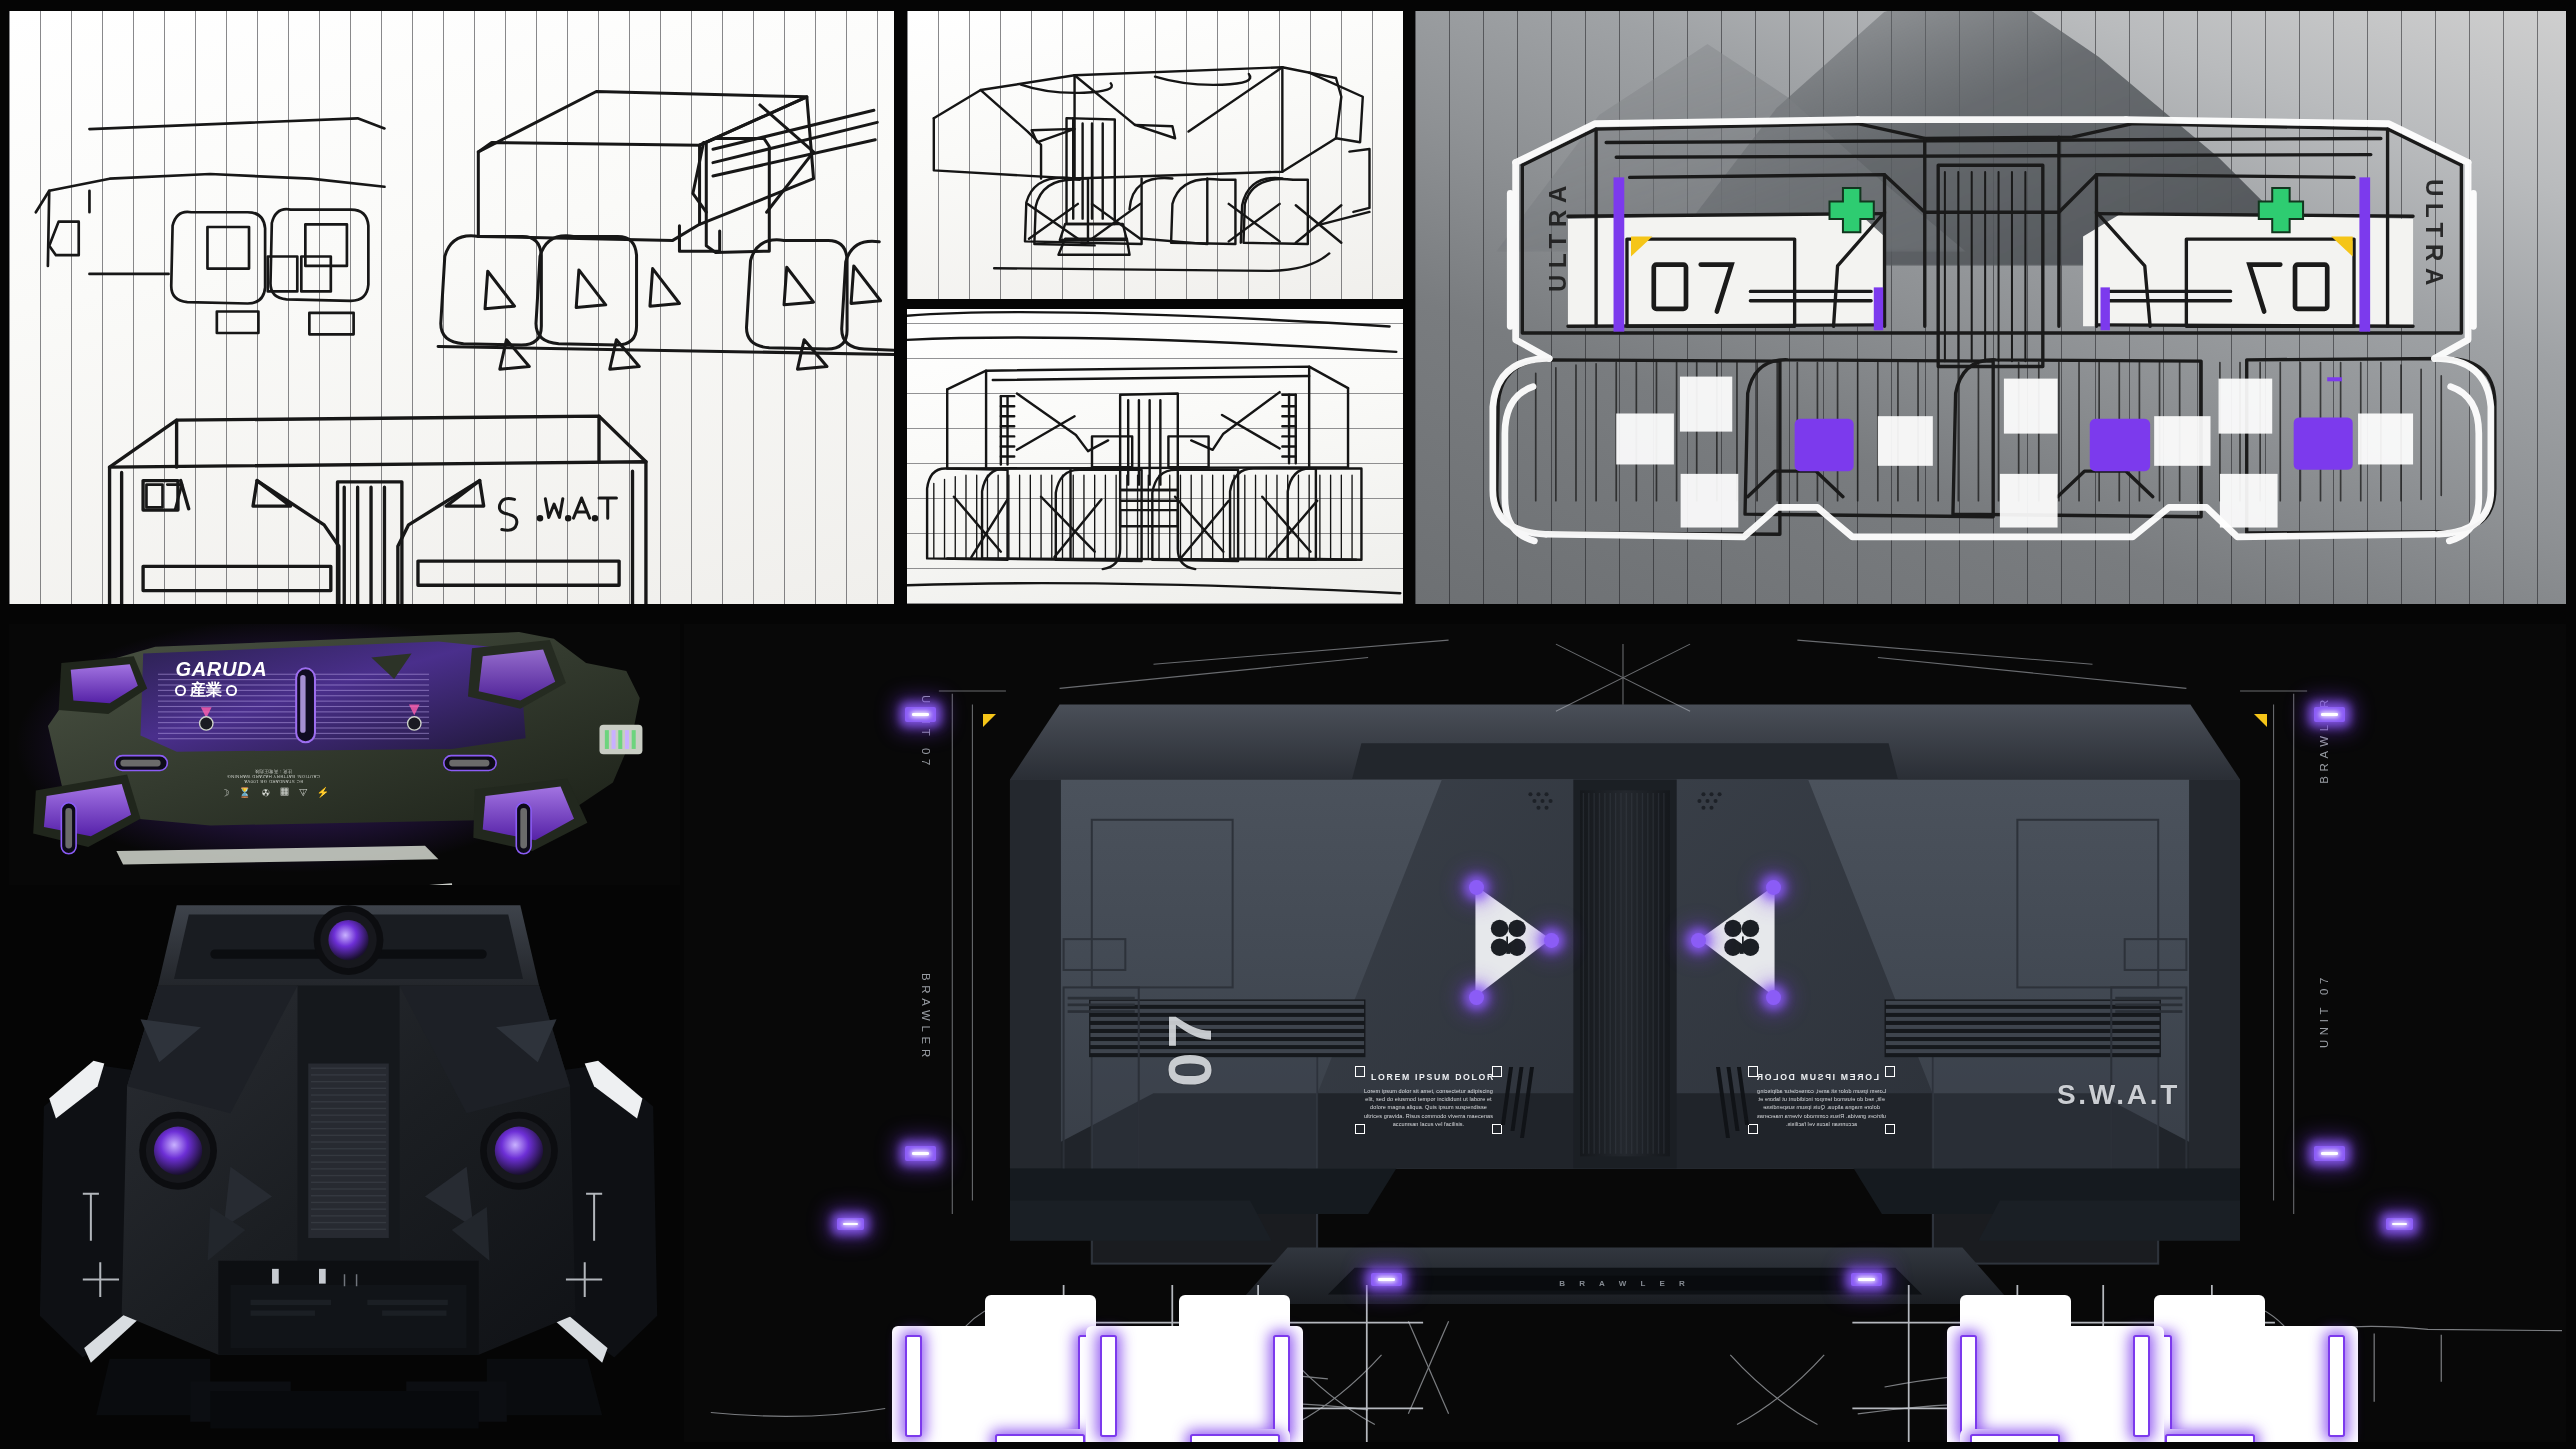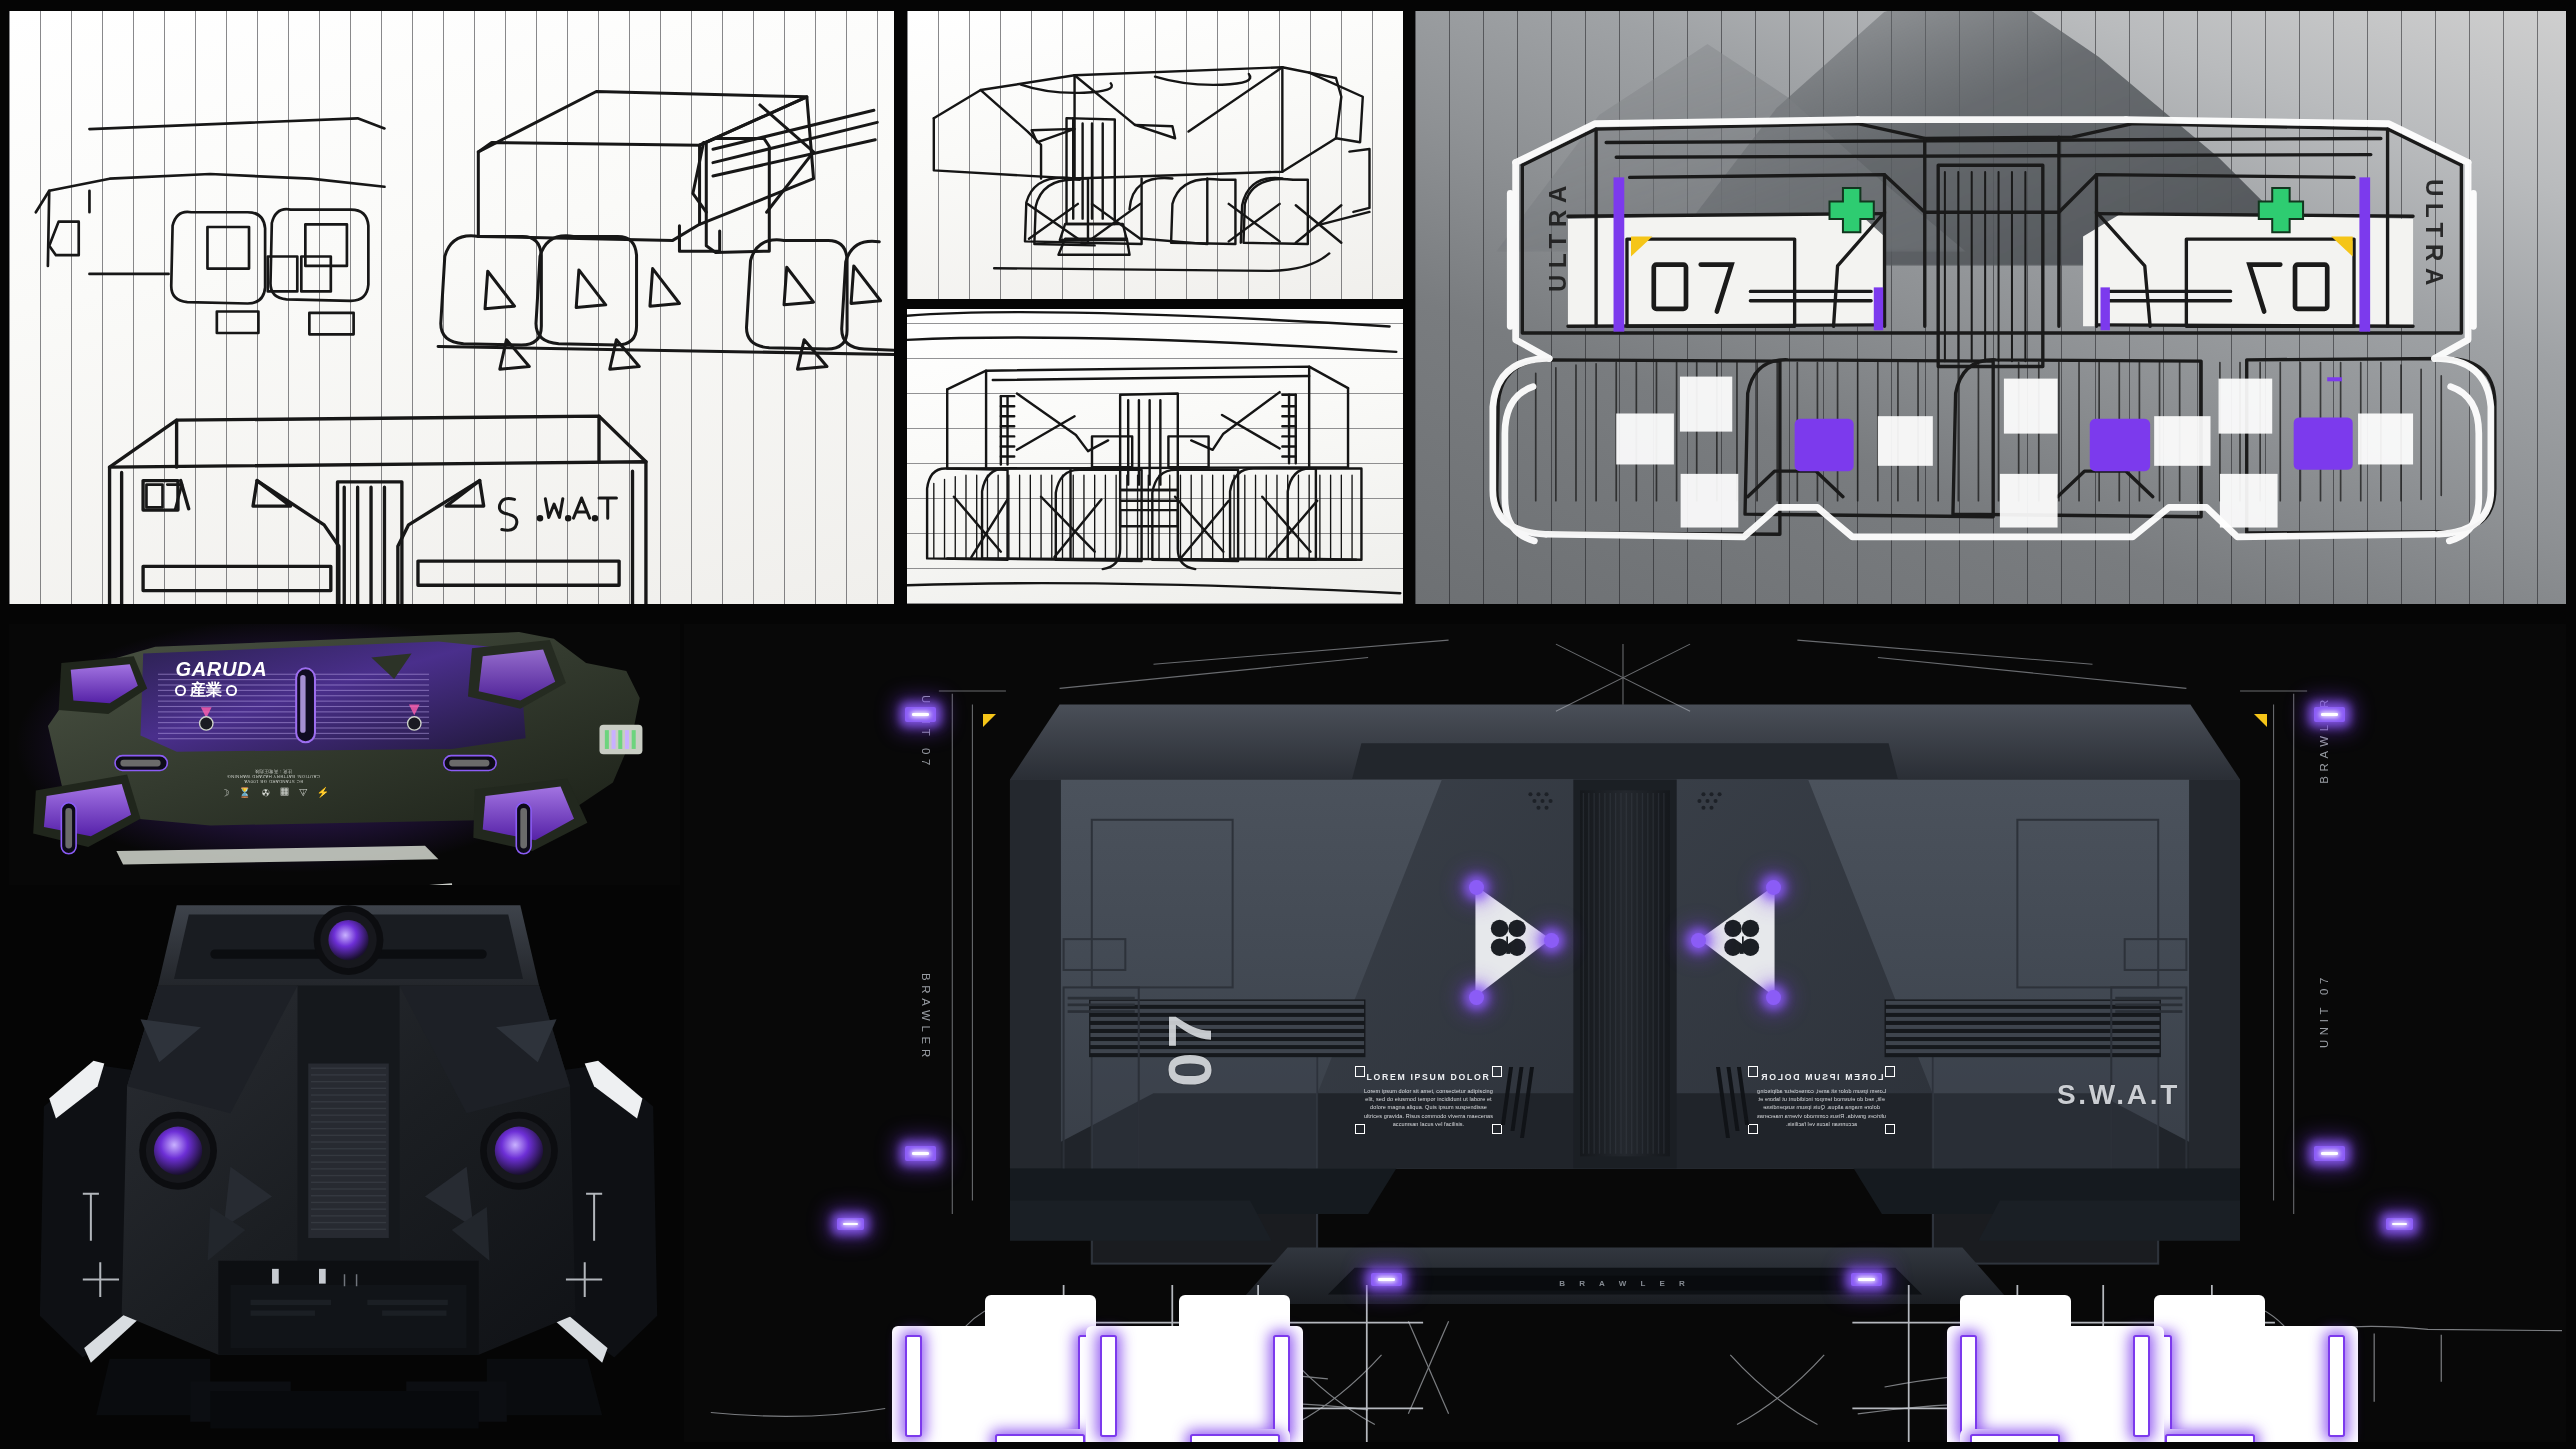--- a/index.html
+++ b/index.html
@@ -62,21 +62,21 @@
   .vtext.flip { transform: rotate(180deg); }
 
   .stencil {
     position: absolute; color: #dcdfe3; font-weight: 700;
     font-family: "Liberation Sans", sans-serif;
     letter-spacing: 4px; text-shadow: 0 0 1.3px rgba(0,0,0,.6);
   }
 
   .infoblk { position: absolute; color: #eef0f3; }
   .infoblk .ih {
-    font-size: 8.7px; letter-spacing: 1.7px; font-weight: 700; text-align: center;
+    font-size: 8.7px; letter-spacing: 1.7px; font-weight: 700; text-align: right;
     margin-bottom: 4.7px;
   }
   .infoblk .ib {
     font-size: 5.5px; line-height: 1.52; text-align: center; opacity: .88;
     letter-spacing: 0.1px;
   }
   .infoblk .brk { position: absolute; width: 10.7px; height: 10.7px; border: 1.3px solid #fff; }
   .bl-tl { top: -6px; left: -7.4px; border-right: none; border-bottom: none; }
   .bl-tr { top: -6px; right: -7.4px; border-left: none; border-bottom: none; }
   .bl-bl { bottom: -6px; left: -7.4px; border-right: none; border-top: none; }

